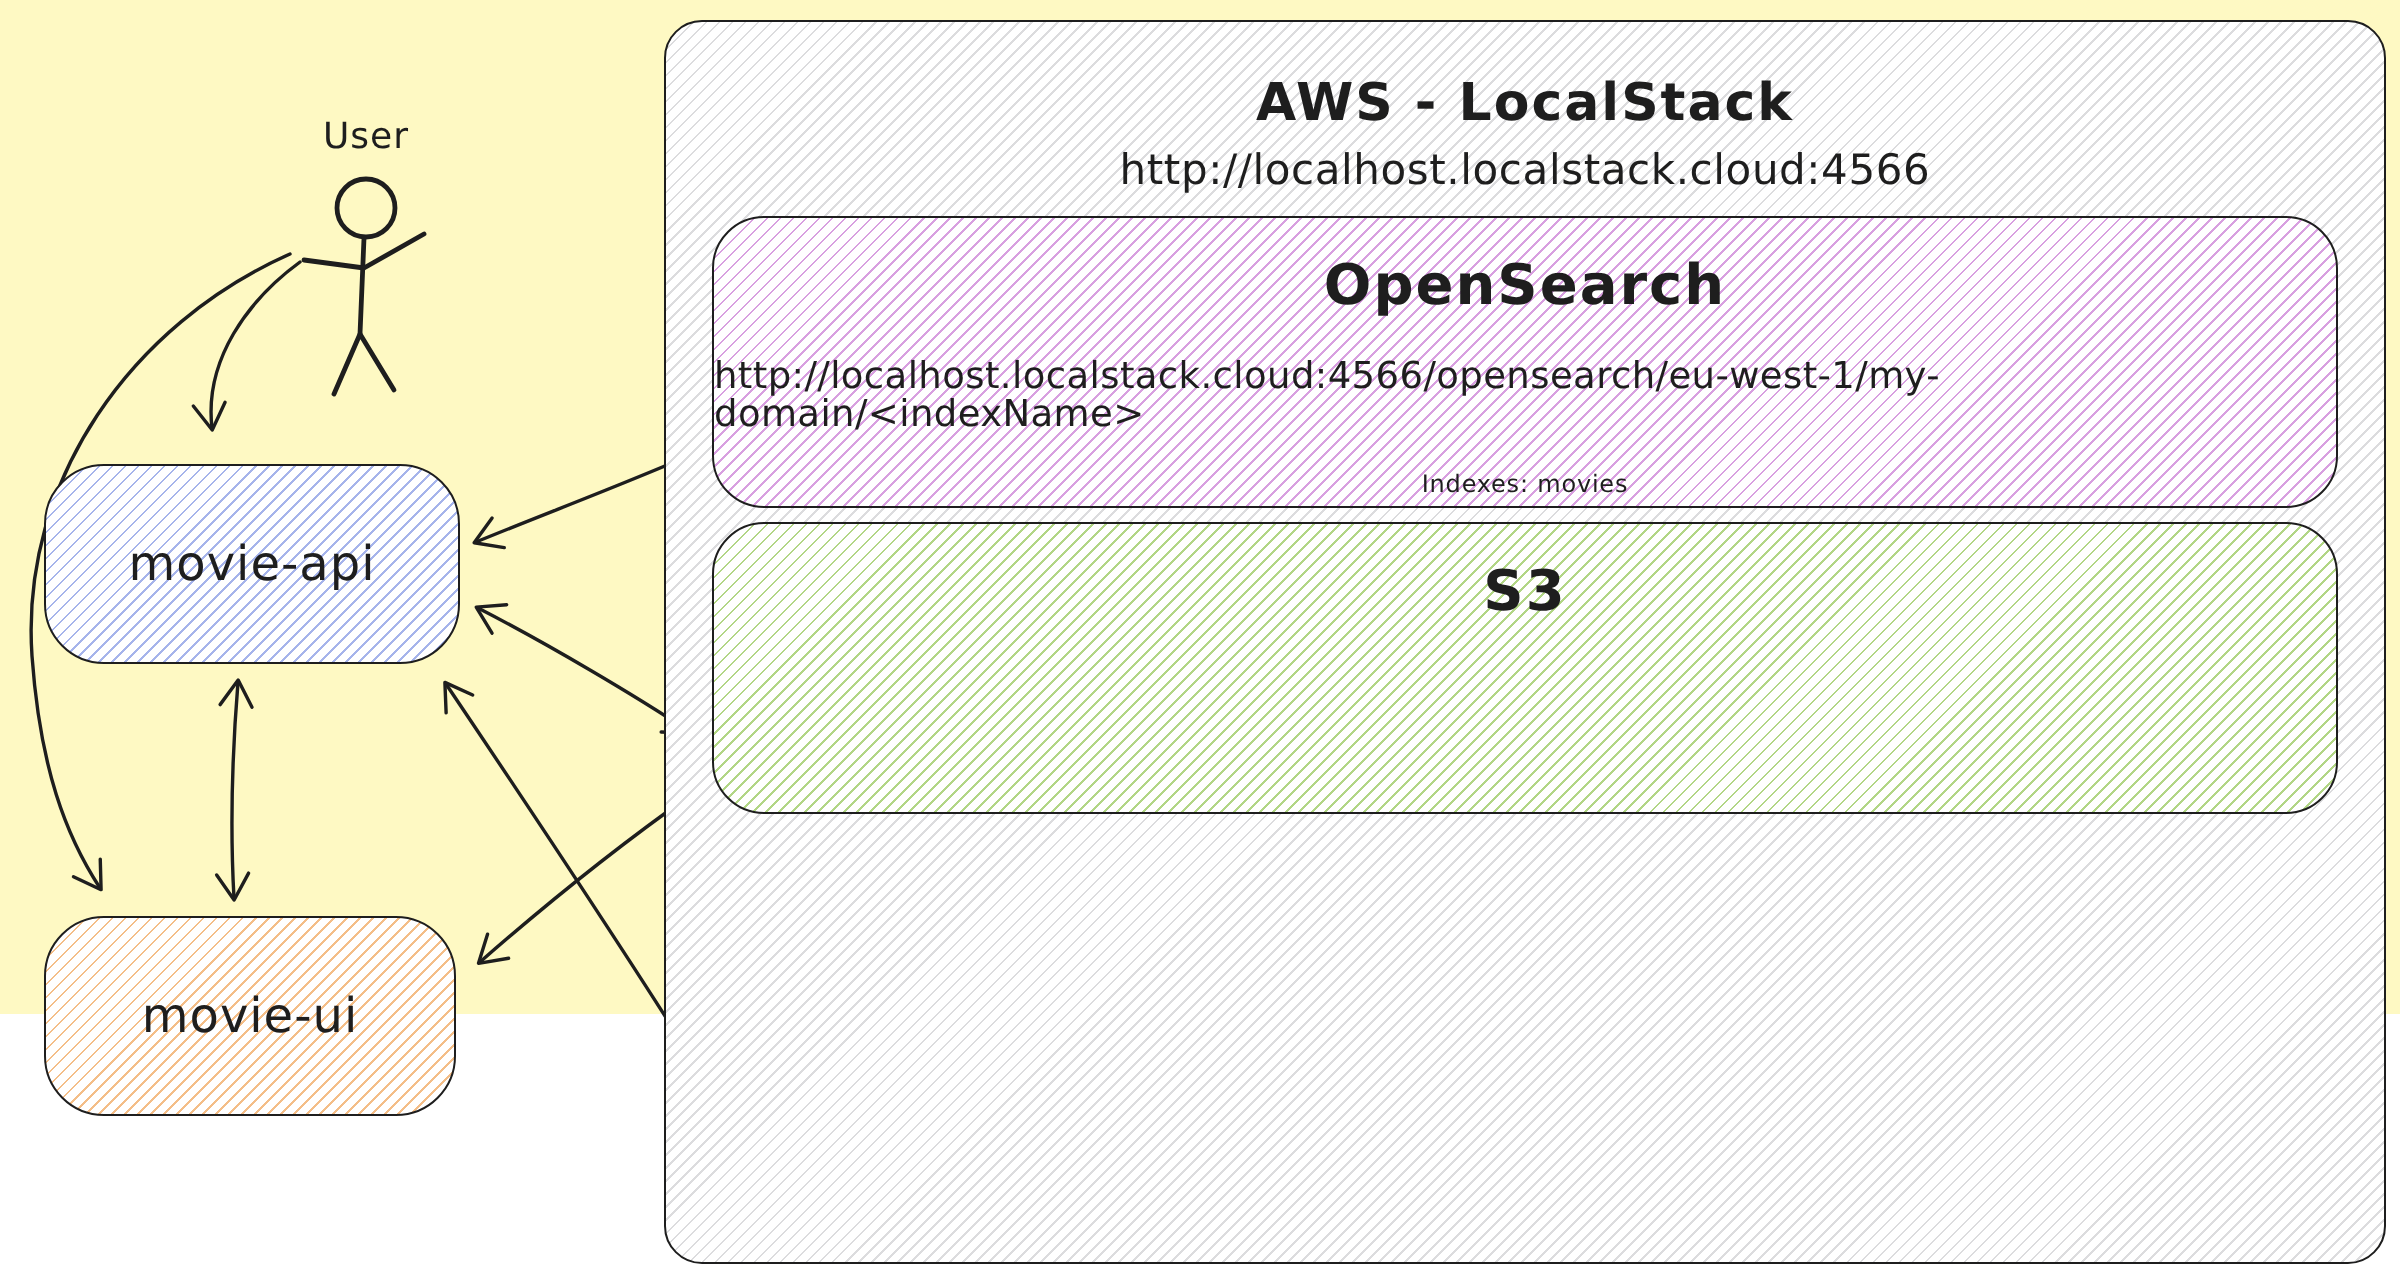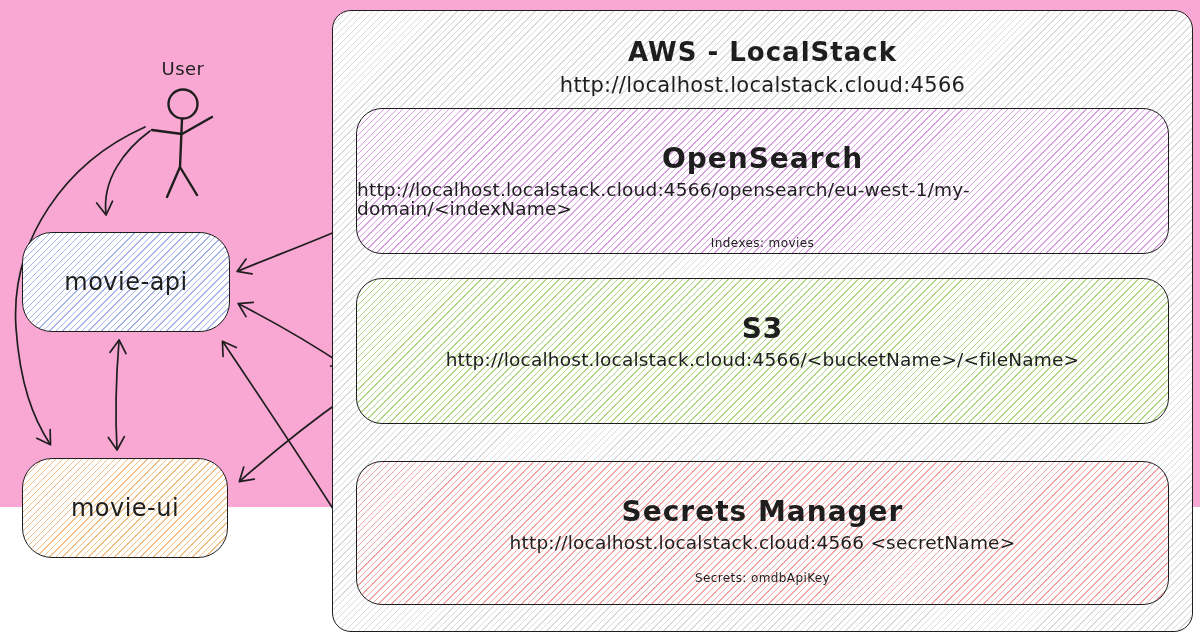--- a/index.html
+++ b/index.html
@@ -1,43 +1,43 @@
 <!DOCTYPE html>
 <html style="--stroke: #1e1e1e; --aws_hatch: #dcdcde; --opensearch_hatch: #d8a0e0; --s3_hatch: #b2d686; --secrets_hatch: #f0a4a4; --api_hatch: #a6b4eb; --ui_hatch: #f4be88;"><head>
 <meta charset="utf-8">
 <style>
   html,body{margin:0;padding:0;background:#ffffff;}
   body{width:1200px;height:642px;overflow:hidden;
        font-family:"DejaVu Sans", sans-serif;color:#1e1e1e;}
-  .canvas{position:relative;width:1200px;height:507px;background:#f9a8d4;}
+  .canvas{position:relative;width:1200px;height:507px;background:#fef9c3;}
 
   
   .hatch{background-color:#fff;
     background-image:repeating-linear-gradient(135deg,
       var(--hc) 0px, var(--hc) 1px, transparent 1px, transparent 4.6px);}
 
   
   .aws{position:absolute;left:332px;top:10px;width:861px;height:622px;
        border:1.8px solid #1e1e1e;border-radius:19px;--hc:var(--aws_hatch);
        box-sizing:border-box;}
   .aws-title{position:absolute;left:0;top:26px;width:100%;text-align:center;
        font-size:26px;font-weight:600;letter-spacing:1px;}
   .aws-url{position:absolute;left:0;top:62px;width:100%;text-align:center;
        font-size:21px;letter-spacing:.3px;}
 
   
   .service{position:absolute;left:23px;width:813px;height:146px;
        border:1.7px solid #1e1e1e;border-radius:26px;box-sizing:border-box;
        display:flex;flex-direction:column;align-items:center;
-       padding-top:36px;}
+       padding-top:20px;}
   .service.os{top:97px;--hc:var(--opensearch_hatch);}
-  .service.s3{top:267px;text-align:right;--hc:var(--s3_hatch);}
+  .service.s3{top:250px;text-align:right;--hc:var(--s3_hatch);}
   .service.sm{top:450px;height:144px;--hc:var(--secrets_hatch);}
   .service .s-title{font-size:28px;font-weight:600;letter-spacing:1px;line-height:1;}
-  .service .s-url{margin-top:8px;font-size:18.5px;letter-spacing:.2px;line-height:1;}
+  .service .s-url{margin-top:23px;font-size:18.5px;letter-spacing:.2px;line-height:1;}
   .service .s-detail{margin-top:19px;font-size:12px;letter-spacing:.4px;line-height:1;}
 
   
   .node{position:absolute;border:1.7px solid #1e1e1e;border-radius:30px;
        box-sizing:border-box;display:flex;align-items:center;justify-content:center;
        font-size:24px;letter-spacing:.5px;}
   .node.api{left:22px;top:232px;width:208px;height:100px;--hc:var(--api_hatch);}
   .node.ui{left:22px;top:458px;width:206px;height:100px;--hc:var(--ui_hatch);}
 
   .user-label{position:absolute;left:148px;top:58px;width:70px;text-align:center;
@@ -93,23 +93,17 @@
     <div class="aws-url">http://localhost.localstack.cloud:4566</div>
 
     <div class="service os hatch">
       <div class="s-title">OpenSearch</div>
       <div class="s-url">http://localhost.localstack.cloud:4566/opensearch/eu-west-1/my-domain/&lt;indexName&gt;</div>
       <div class="s-detail">Indexes: movies</div>
     </div>
 
     <div class="service s3 hatch">
       <div class="s-title">S3</div>
-      <div class="s-url">http://localhost.localstack.cloud:4566/&lt;bucketName&gt;/&lt;fileName&gt;</div>
     </div>
 
-    <div class="service sm hatch">
-      <div class="s-title">Secrets Manager</div>
-      <div class="s-url">http://localhost.localstack.cloud:4566 &lt;secretName&gt;</div>
-      <div class="s-detail">Secrets: omdbApiKey</div>
-    </div>
   </div>
 
 </div>
 
 </body></html>

